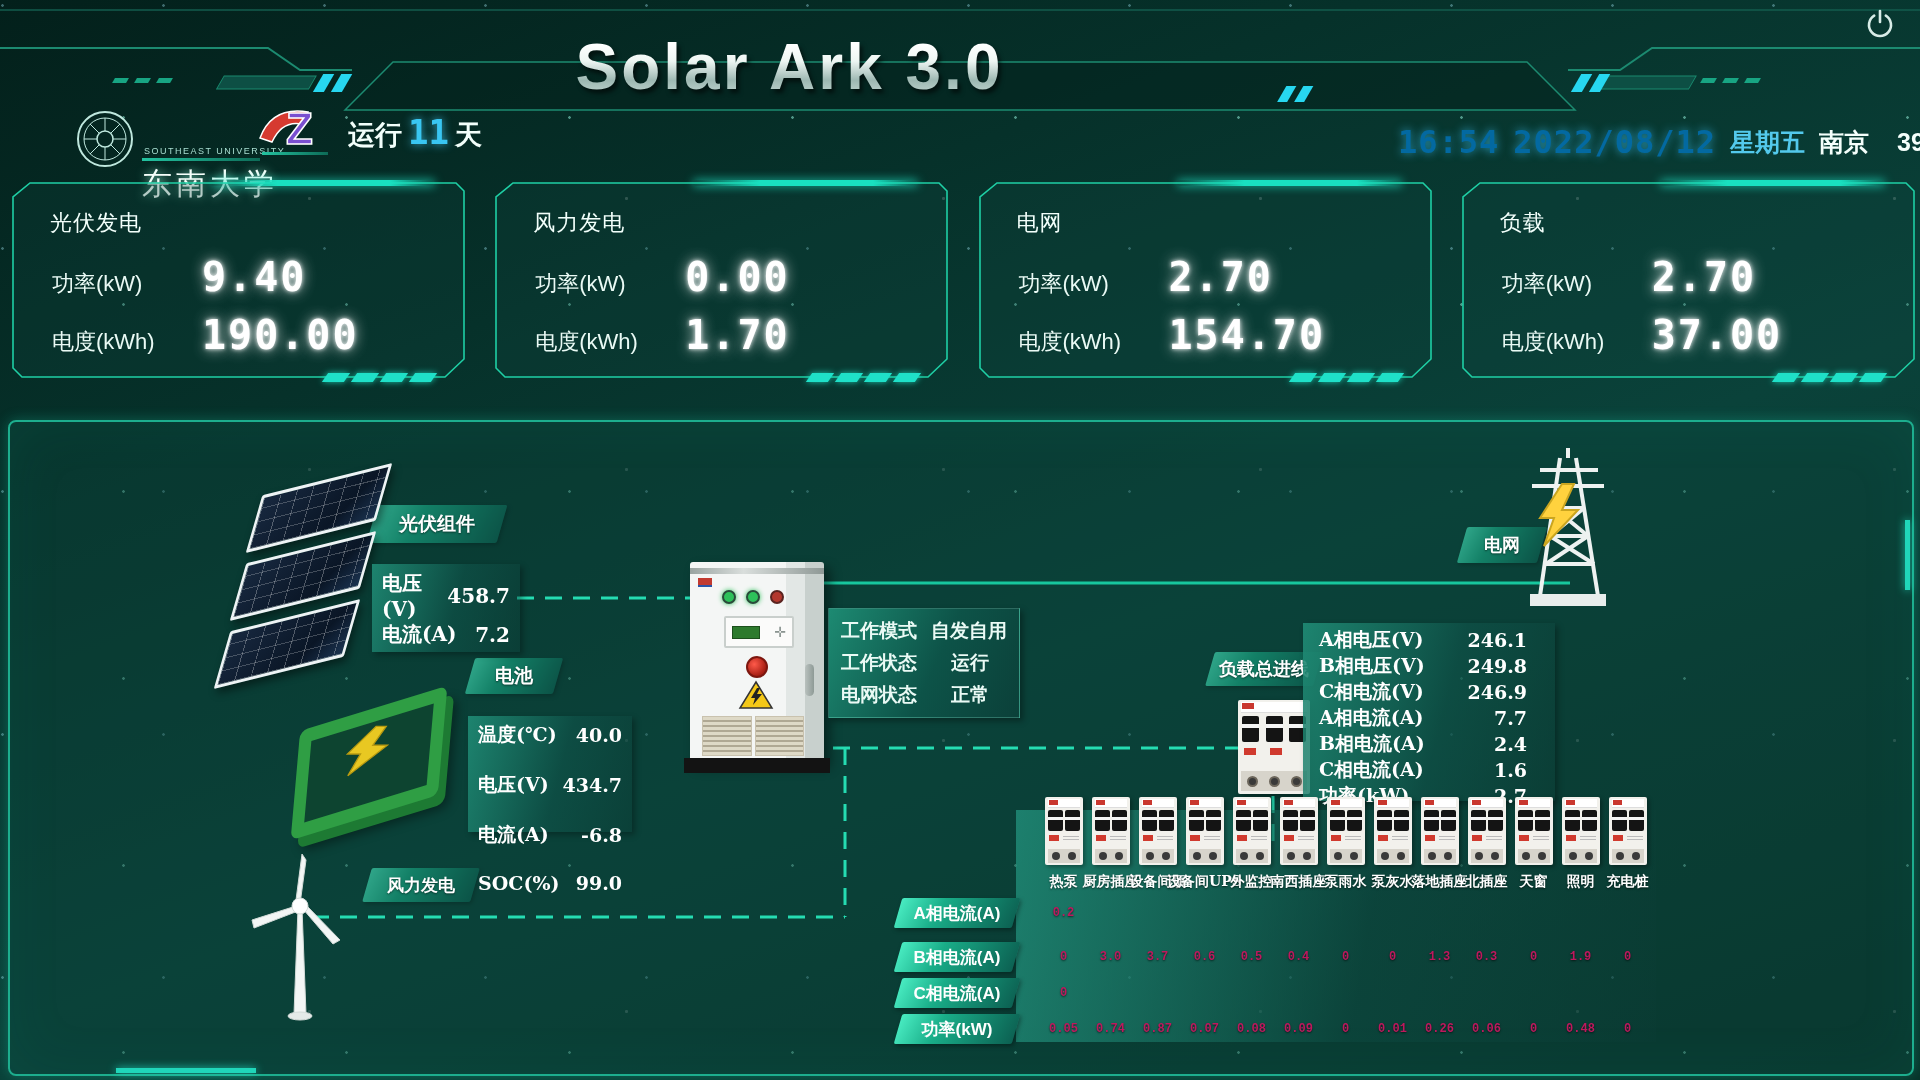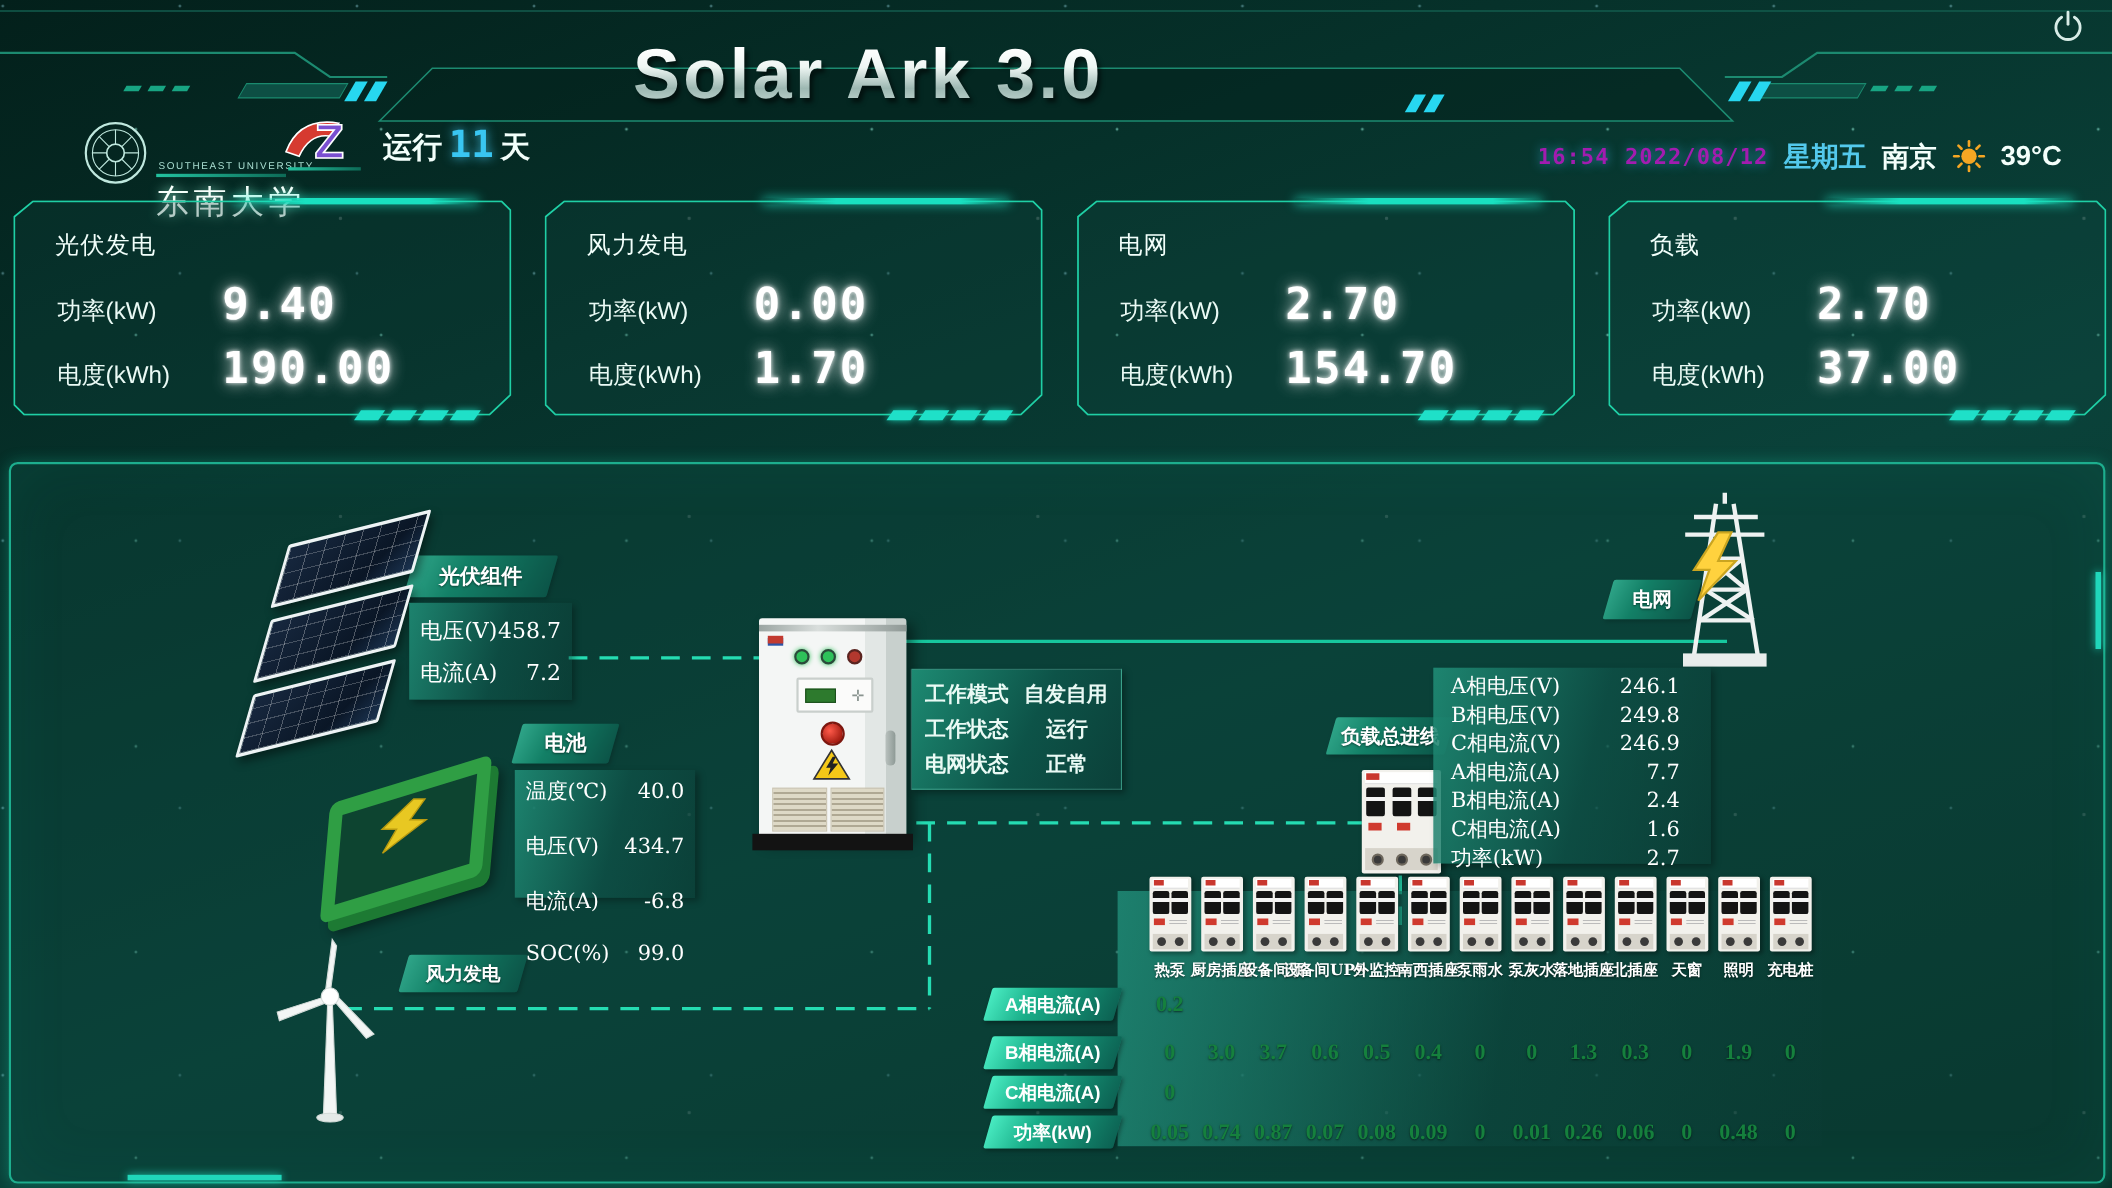--- a/index.html
+++ b/index.html
@@ -39,21 +39,21 @@
   .seu-bar{position:absolute;left:142px;top:158px;width:118px;height:3px;
     background:linear-gradient(90deg,#23c3a0,#0d6b57);}
   .nz-logo{position:absolute;left:256px;top:98px;width:80px;height:58px;}
   .nz-bar{position:absolute;left:262px;top:152px;width:66px;height:3px;
     background:linear-gradient(90deg,#23c3a0,#0d6b57);}
   .runbox{position:absolute;left:348px;top:112px;font-size:27px;color:#f2fffb;font-weight:bold;}
   .runbox .days{color:#39c6f2;font-size:34px;font-family:"DejaVu Sans Mono",monospace;
     font-weight:bold;margin:0 6px;text-shadow:0 0 10px rgba(70,210,255,0.8);}
   .clockbox{position:absolute;left:1398px;top:122px;width:500px;height:40px;display:flex;
     align-items:center;gap:14px;white-space:nowrap;}
-  .seg{font-family:"DejaVu Sans Mono",monospace;font-weight:bold;font-size:20px;color:#a21caf;
+  .seg{font-family:"DejaVu Sans Mono",monospace;font-weight:bold;font-size:32px;color:#0369a1;
     letter-spacing:1px;text-shadow:0 0 10px rgba(60,200,250,0.65);}
   .weekday{font-size:25px;font-weight:bold;color:#53c9ec;}
   .city{font-size:25px;font-weight:bold;color:#f4fffb;}
   .temp{font-size:25px;font-weight:bold;color:#f4fffb;}
   .sun-icon{width:30px;height:30px;display:inline-block;}
 
   
   .cards{position:absolute;left:12px;top:182px;width:1900px;display:flex;gap:33px;}
   .card{position:relative;width:453px;height:196px;}
   .card-frame{position:absolute;left:0;top:0;}
@@ -84,24 +84,24 @@
 
   
   .tag{position:absolute;display:flex;align-items:center;justify-content:center;
     font-weight:bold;color:#ffffff;text-shadow:0 1px 2px rgba(0,0,0,0.5);}
   .tag::before{content:"";position:absolute;inset:0;transform:skewX(-16deg);
     background:linear-gradient(105deg,#49ecc2 0%,#19ad88 35%,#0c6152 100%);
     border-radius:2px;box-shadow:2px 2px 4px rgba(0,0,0,0.35);z-index:-1;}
   .tag span{position:relative;}
 
   
-  .dbox{position:absolute;color:#ffffff;font-weight:normal;
+  .dbox{position:absolute;color:#ffffff;font-weight:bold;
     font-family:"DejaVu Serif","Liberation Serif",serif;
     background:linear-gradient(105deg,rgba(31,138,116,0.92) 0%,rgba(15,84,74,0.62) 55%,rgba(12,62,55,0.38) 100%);
-    box-shadow:3px 3px 6px rgba(0,0,0,0.3);}
+    box-shadow:3px 3px 6px rgba(0,0,0,0.3);margin-top:16px;}
   .dbox .drow{display:flex;justify-content:space-between;align-items:center;}
 
   
   .pvpanel{position:absolute;width:128px;height:46px;border:3px solid #eef3f5;border-radius:2px;
     background:
       repeating-linear-gradient(90deg,rgba(255,255,255,0.28) 0 1px,transparent 1px 17px),
       repeating-linear-gradient(0deg,rgba(255,255,255,0.22) 0 1px,transparent 1px 12px),
       linear-gradient(135deg,#17283f 0%,#0a1626 70%,#1b3350 100%);
     transform:rotate(-14deg) skewX(-30deg);
     box-shadow:4px 5px 8px rgba(0,0,0,0.45);}
@@ -200,22 +200,22 @@
   .lrow1{left:898px;top:940px;}
   .lrow2{left:898px;top:976px;}
   .lrow3{left:898px;top:1012px;}
   .ltag{position:relative;width:118px;height:30px;display:flex;align-items:center;justify-content:center;
     font-size:17px;font-weight:bold;color:#fff;margin-right:24px;}
   .ltag::before{content:"";position:absolute;inset:0;transform:skewX(-16deg);
     background:linear-gradient(105deg,#49ecc2 0%,#19ad88 35%,#0c6152 100%);
     border-radius:2px;box-shadow:2px 2px 4px rgba(0,0,0,0.35);z-index:0;}
   .ltag span{position:relative;z-index:1;}
   .lvals{display:grid;grid-template-columns:repeat(13,47px);}
-  .lval{text-align:center;font-size:20px;font-weight:bold;color:#15803d;
-    font-family:Liberation Serif, serif;text-shadow:0 1px 2px rgba(0,0,0,0.6);}
+  .lval{text-align:center;font-size:12px;font-weight:bold;color:#be185d;
+    font-family:Liberation Mono, monospace;text-shadow:0 1px 2px rgba(0,0,0,0.6);}
 </style>
 </head>
 <body>
 
 <div class="stage">
 
   <svg class="hdr-svg" width="1920" height="130">
     <line x1="0" y1="10" x2="1920" y2="10" stroke="#135c4e" stroke-width="1.5"></line>
     <polygon points="345,110 393,62 1527,62 1575,110" fill="rgba(4,34,29,0.55)" stroke="#1c8a70" stroke-width="1.5"></polygon>
     <polyline points="0,48 268,48 300,70 352,70" fill="none" stroke="#1c8a70" stroke-width="2"></polyline>

